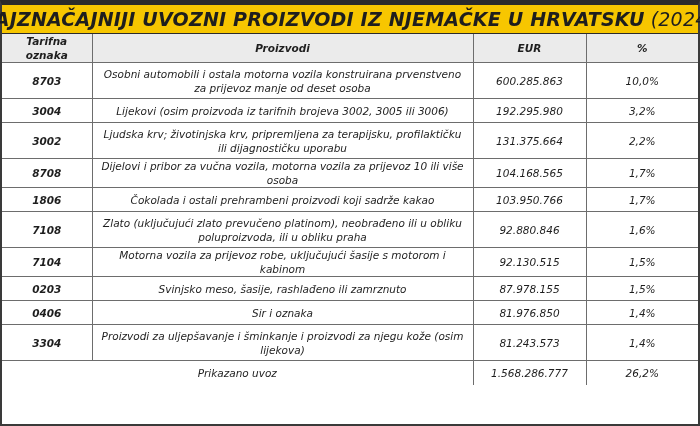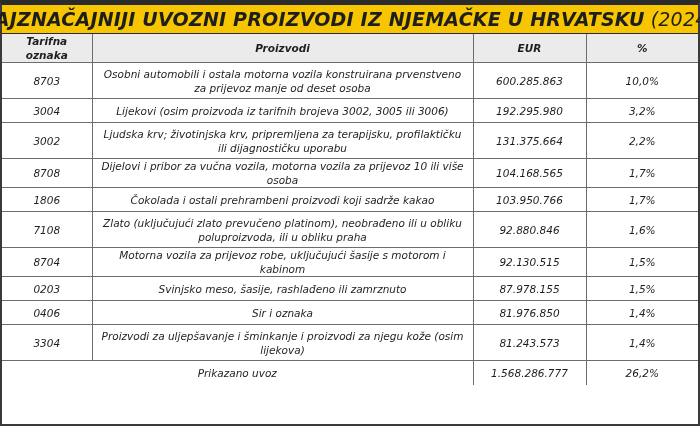--- a/index.html
+++ b/index.html
@@ -52,21 +52,21 @@
       padding: 0 6px;
       line-height: 14px;
     }
     th:last-child, td:last-child { border-right: none; }
     thead th {
       background: #ebebeb;
       font-weight: bold;
       height: 24px;
       font-size: 10.5px;
     }
-    td.code { font-weight: normal; }
+    td.code { font-weight: bold; }
     tr.r2 td { height: 35px; }
     tr.r1 td { height: 23px; margin-left: 24px; }
     tr.sum td { height: 24px; font-weight: normal; }
     tbody tr:last-child td { border-bottom: none; }
   </style>
 </head>
 <body>
 
 <div class="wrap">
   <div class="title-bar">
@@ -119,21 +119,21 @@
         <td>103.950.766</td>
         <td>1,7%</td>
       </tr>
       <tr class="r2">
         <td class="code">7108</td>
         <td>Zlato (uključujući zlato prevučeno platinom), neobrađeno ili u obliku poluproizvoda, ili u obliku praha</td>
         <td>92.880.846</td>
         <td>1,6%</td>
       </tr>
       <tr class="r1">
-        <td class="code">8704</td>
+        <td class="code">7104</td>
         <td>Motorna vozila za prijevoz robe, uključujući šasije s motorom i kabinom</td>
         <td>92.130.515</td>
         <td>1,5%</td>
       </tr>
       <tr class="r1">
         <td class="code">0203</td>
         <td>Svinjsko meso, šasije, rashlađeno ili zamrznuto</td>
         <td>87.978.155</td>
         <td>1,5%</td>
       </tr>

